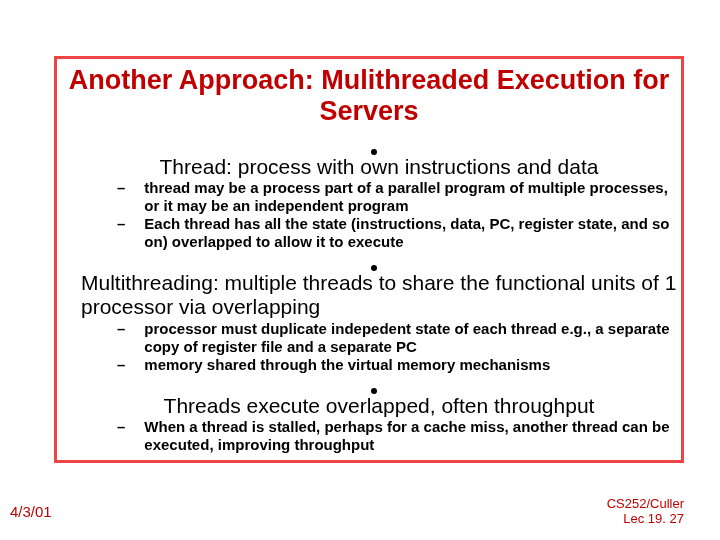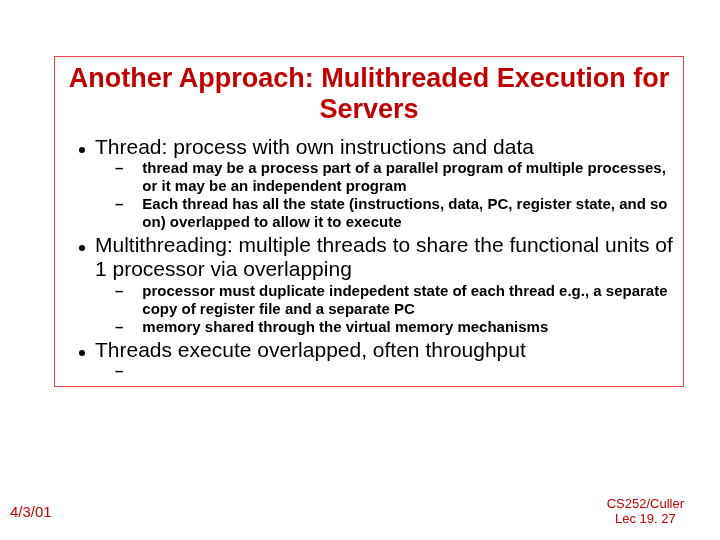--- a/index.html
+++ b/index.html
@@ -9,39 +9,40 @@
     background: #ffffff;
     font-family: "Comic Sans MS", "Comic Sans", cursive, sans-serif;
     position: relative;
     overflow: hidden;
   }
   .content-box {
     position: absolute;
     top: 56px;
     left: 54px;
     right: 36px;
-    border: 1px solid #ef4444;
+    border: 3px solid #ef4444;
     padding: 0;
   }
   .title {
     color: #c00000;
     font-weight: bold;
     font-size: 27px;
     text-align: center;
     line-height: 1.15;
     padding: 6px 10px 8px 10px;
   }
   .body {
     padding: 0 4px 6px 4px;
   }
   .bullet-row {
     display: flex;
-    align-items: flex-start;
+    align-items: center;
     padding-left: 20px;
     margin-top: 2px;
+    flex-direction: column;
   }
   .bullet-dot {
     width: 6px;
     height: 6px;
     background: #000;
     border-radius: 50%;
     margin-top: 12px;
     margin-right: 10px;
     flex-shrink: 0;
   }
@@ -78,21 +79,21 @@
     left: 10px;
     font-size: 15px;
     color: #c00000;
   }
   .footer-course {
     position: absolute;
     bottom: 14px;
     right: 36px;
     font-size: 13px;
     color: #c00000;
-    text-align: center;
+    text-align: right;
     line-height: 1.1;
   }
 </style>
 </head>
 <body>
 
 <div class="content-box">
   <div class="title">Another Approach: Mulithreaded Execution for Servers</div>
   <div class="body">
 
@@ -121,20 +122,21 @@
       <div class="sub-dash">–</div>
       <div class="sub-text">memory shared through the virtual memory mechanisms</div>
     </div>
 
     <div class="bullet-row">
       <div class="bullet-dot"></div>
       <div class="bullet-text">Threads execute overlapped, often throughput</div>
     </div>
     <div class="sub-row">
       <div class="sub-dash">–</div>
+      <div class="sub-text">When a thread is stalled, perhaps for a cache miss, another thread can be executed, improving throughput</div>
     </div>
 
   </div>
 </div>
 
 <div class="footer-date">4/3/01</div>
 <div class="footer-course">
   <span>CS252/Culler</span><br>
   <span>Lec 19. 27</span>
 </div>

